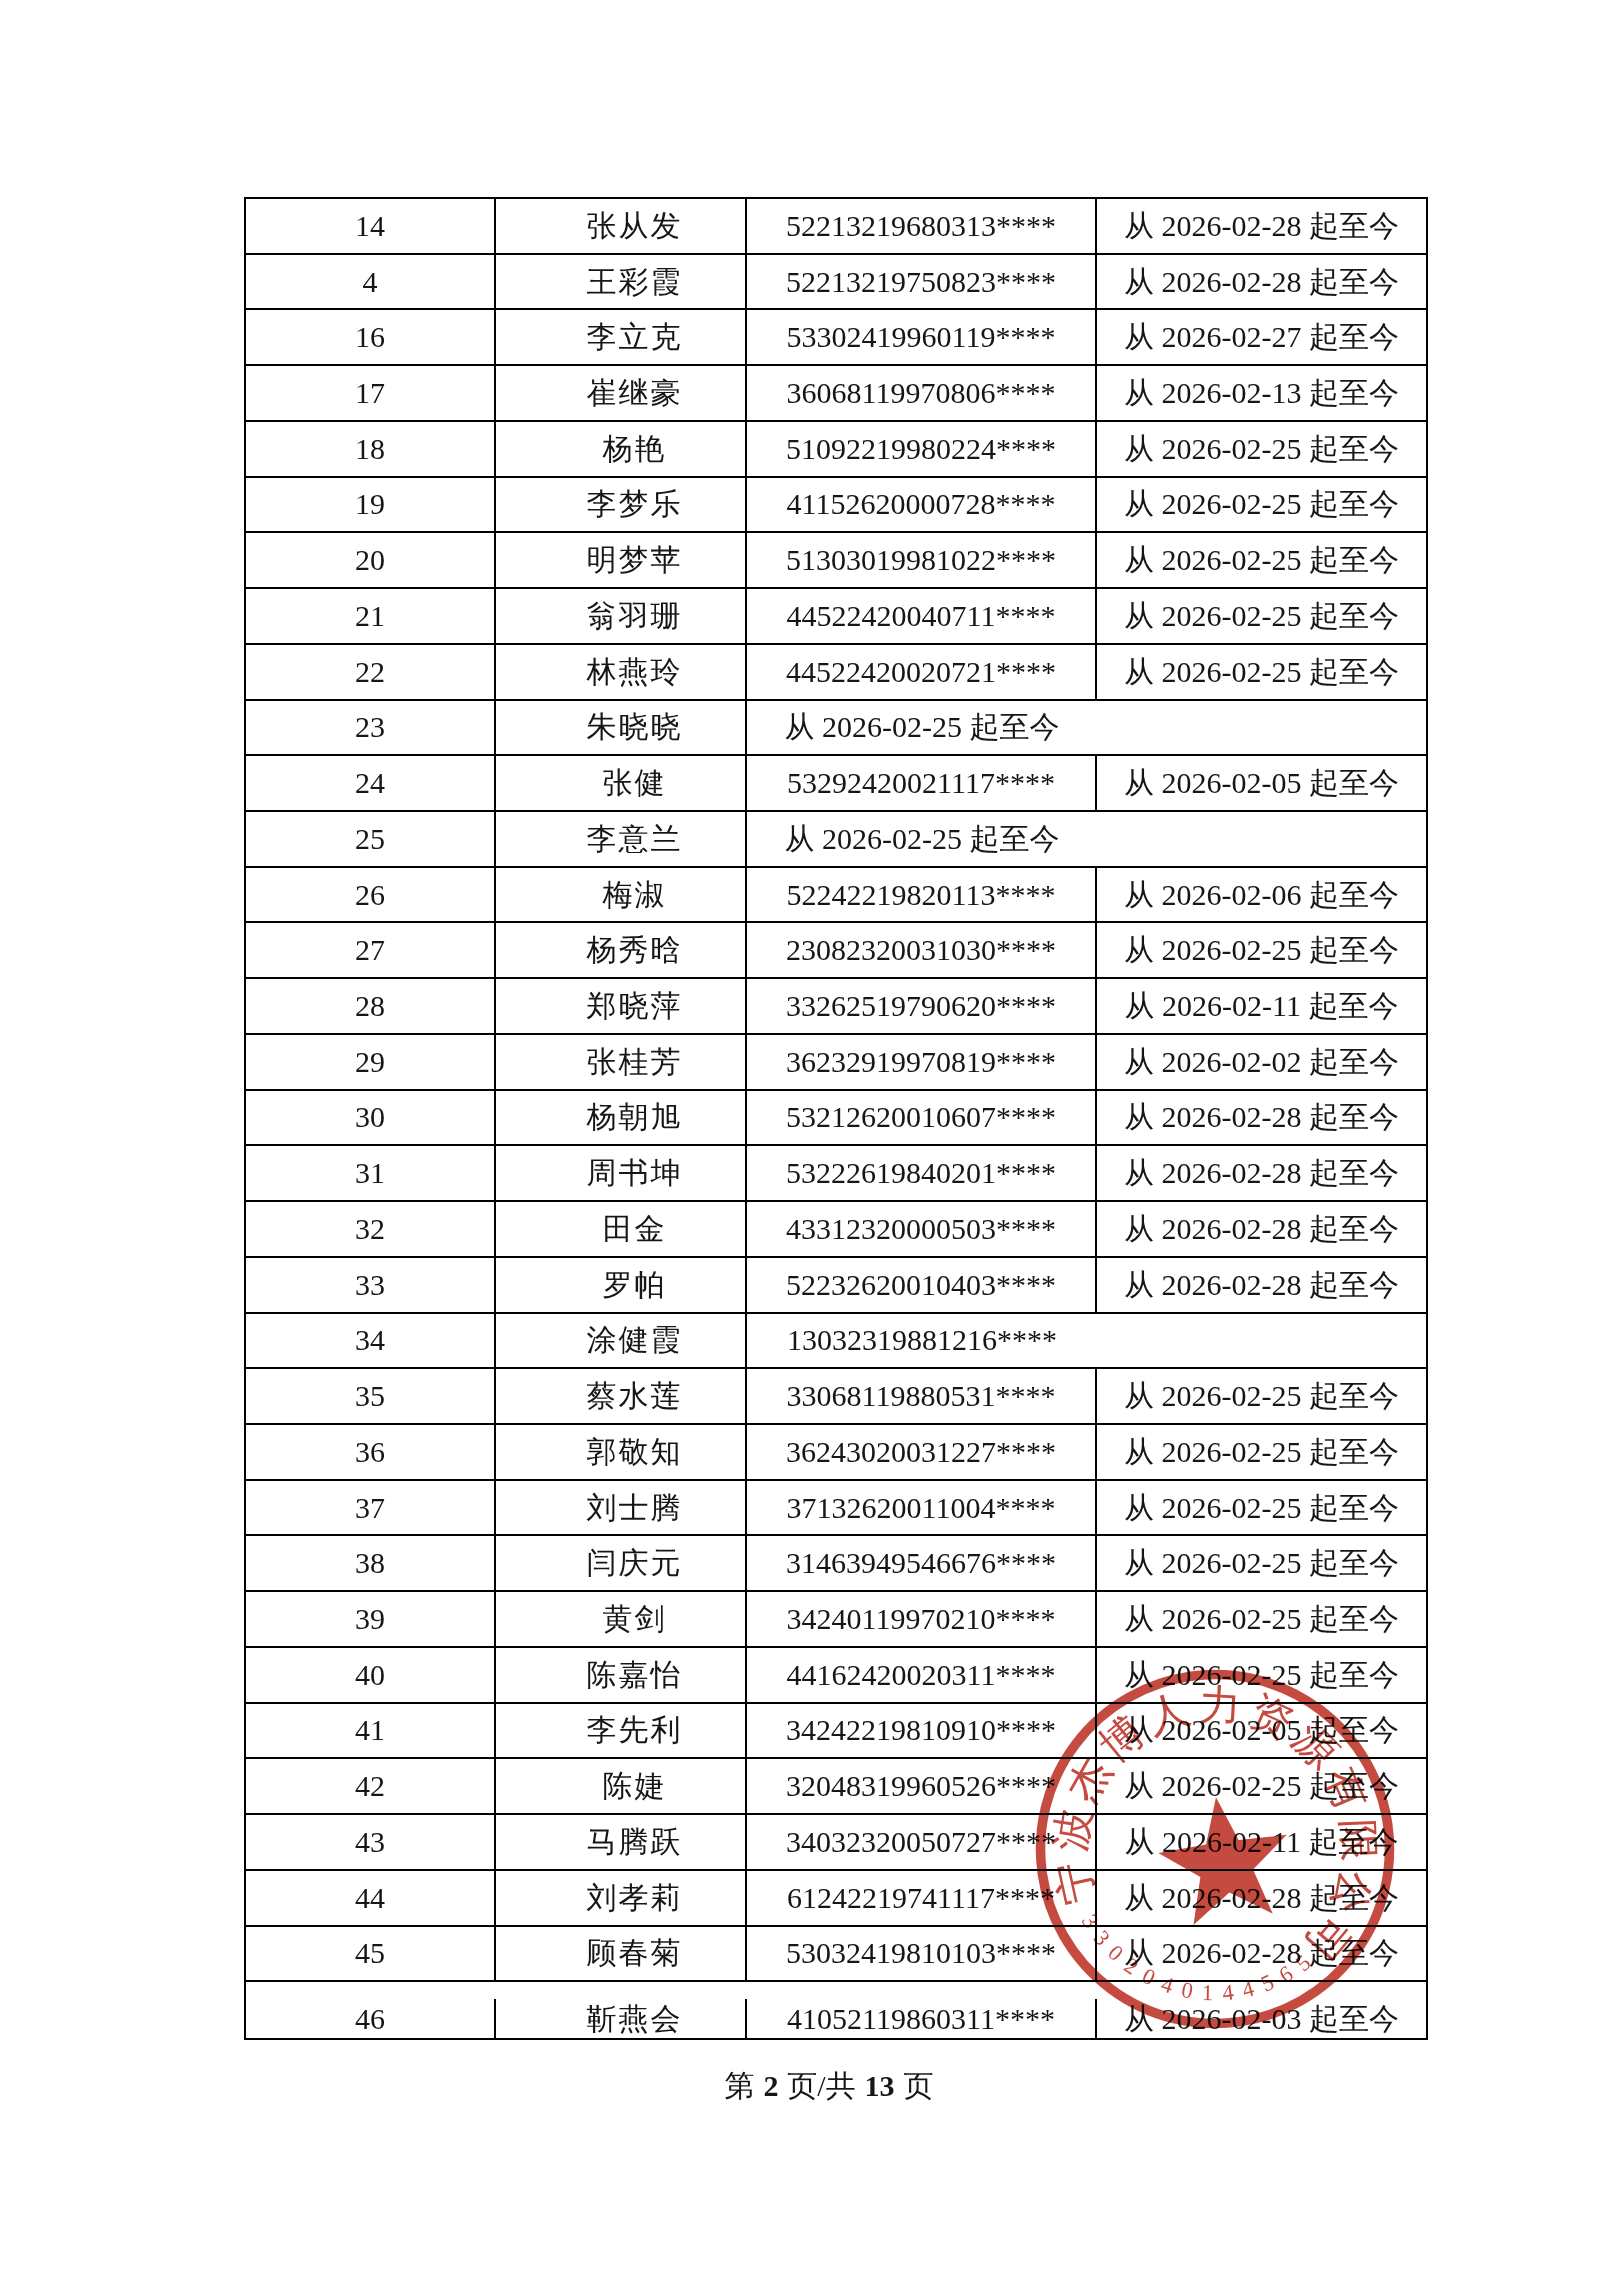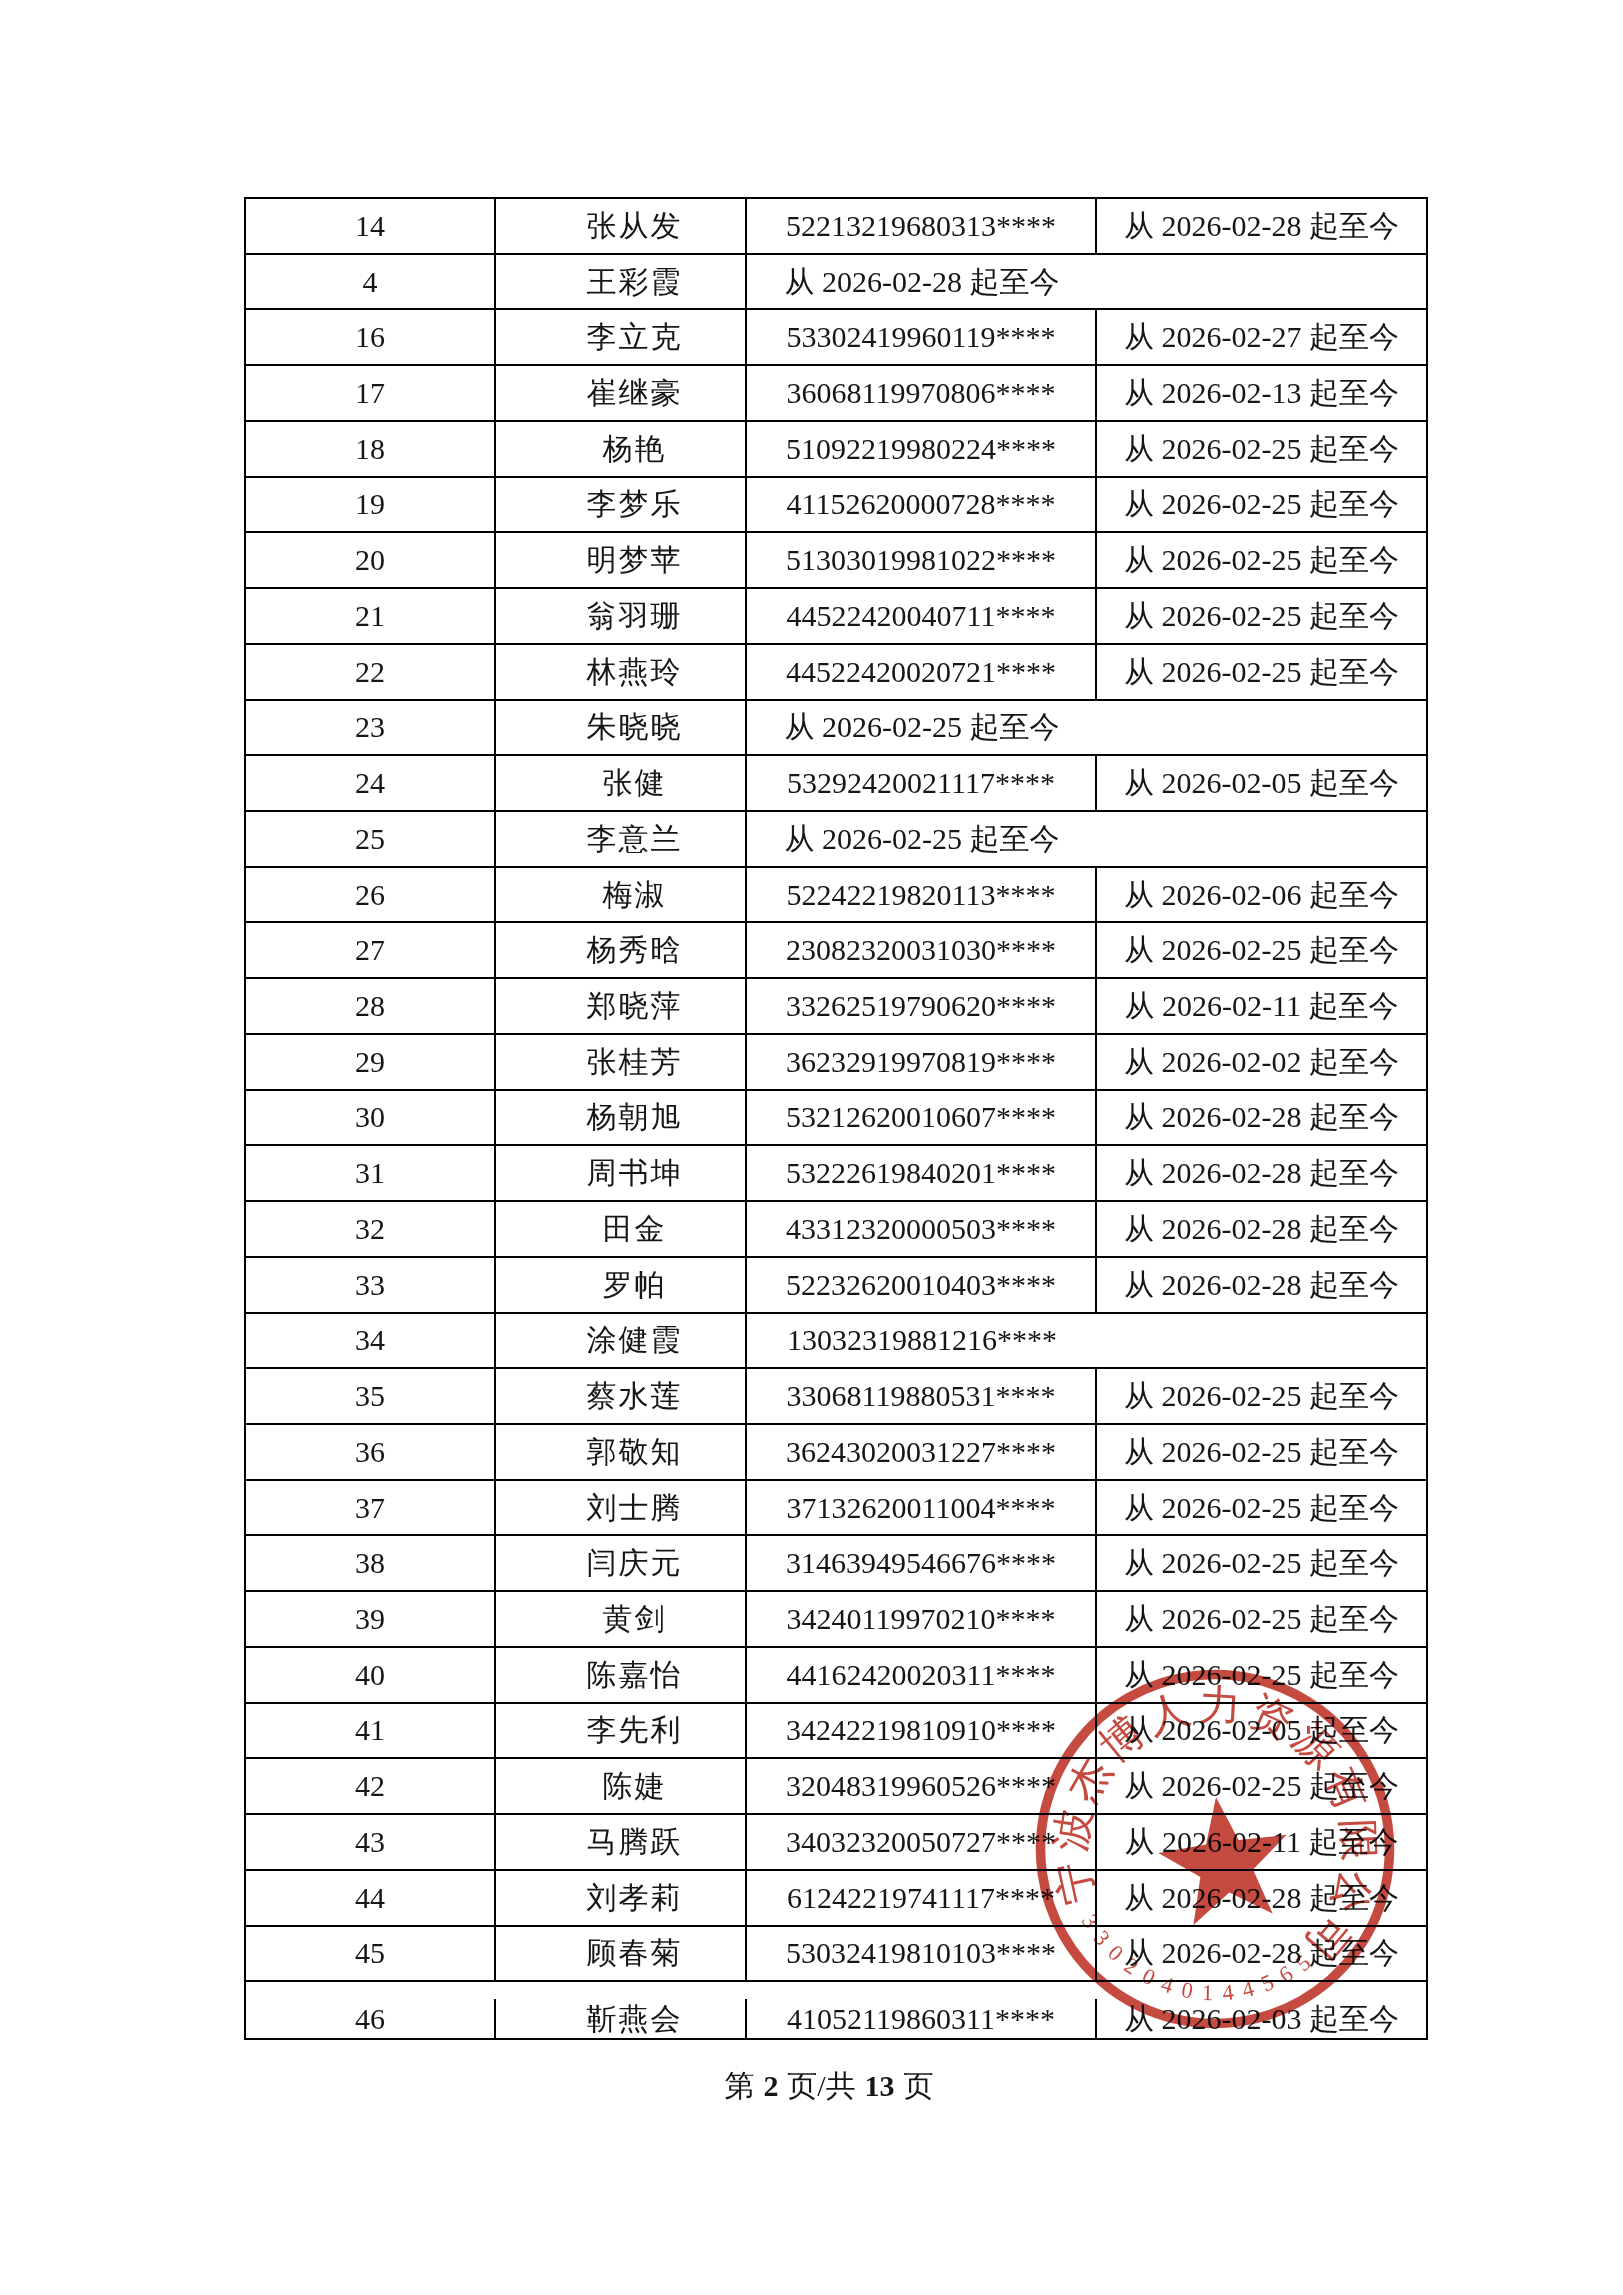--- a/index.html
+++ b/index.html
@@ -46,20 +46,21 @@
   <div class="roster-table">
       <div class="row">
         <div class="cell">14</div>
         <div class="cell name">张从发</div>
         <div class="cell">52213219680313****</div>
         <div class="cell">从 2026-02-28 起至今</div>
       </div>
       <div class="row">
         <div class="cell">4</div>
         <div class="cell name">王彩霞</div>
+        <div class="cell">52213219750823****</div>
         <div class="cell">从 2026-02-28 起至今</div>
       </div>
       <div class="row">
         <div class="cell">16</div>
         <div class="cell name">李立克</div>
         <div class="cell">53302419960119****</div>
         <div class="cell">从 2026-02-27 起至今</div>
       </div>
       <div class="row">
         <div class="cell">17</div>

